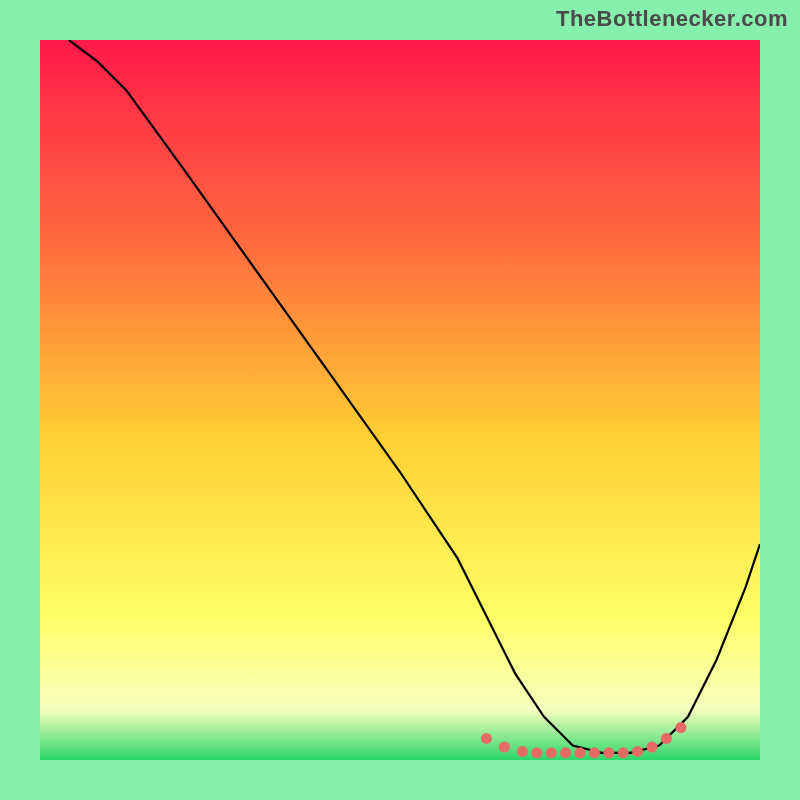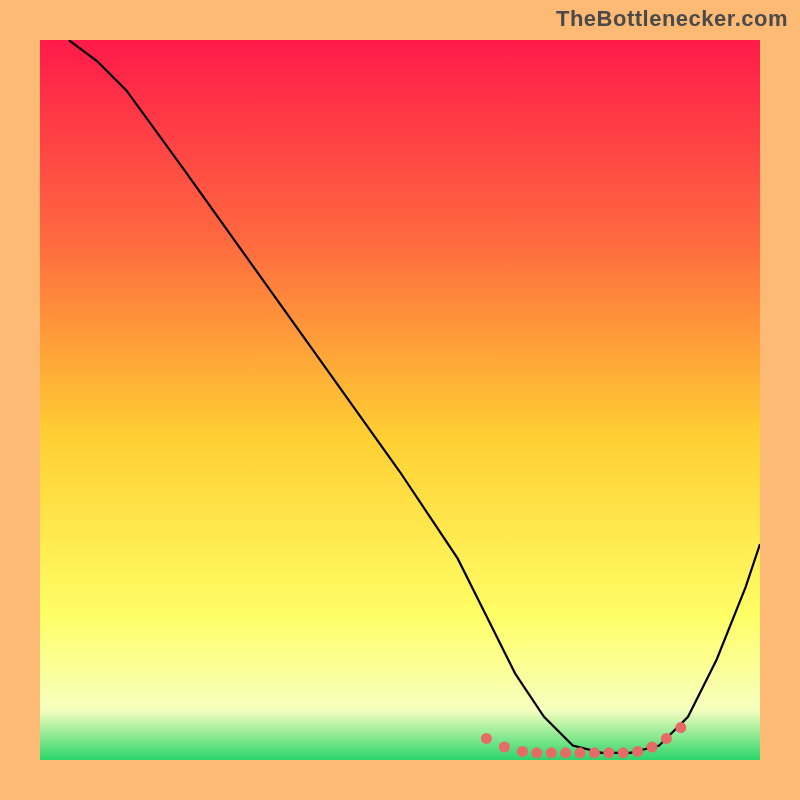--- a/index.html
+++ b/index.html
@@ -9,21 +9,21 @@
     width: 800px;
     height: 800px;
     position: relative;
     font-family: Arial, Helvetica, sans-serif;
   }
   .frame {
     position: absolute;
     top: 0; left: 0;
     width: 800px;
     height: 800px;
-    background: #fdba74;
+    background: #86efac;
   }
   .watermark {
     position: absolute;
     top: 6px;
     right: 12px;
     color: #4a4a4a;
     font-size: 22px;
     font-weight: bold;
     letter-spacing: 0.5px;
   }

